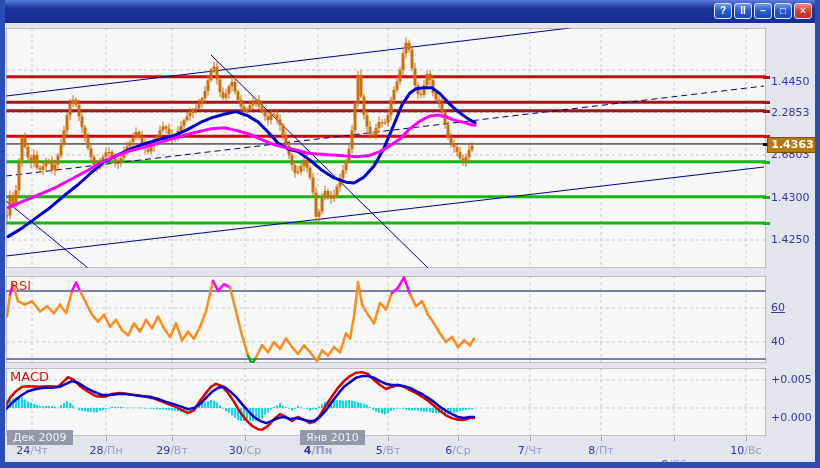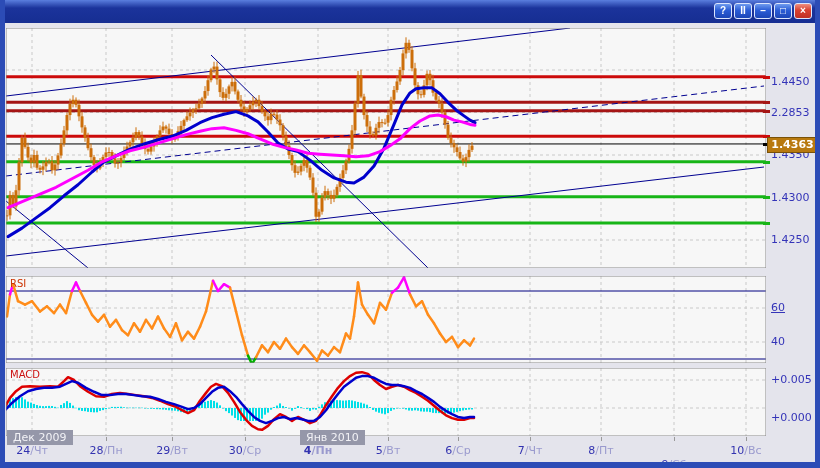--- a/index.html
+++ b/index.html
@@ -12,21 +12,21 @@
   #title{position:absolute;left:10px;top:4px;color:#fff;font-size:13px;font-weight:bold;letter-spacing:.2px;}
   #winbtns{position:absolute;right:8px;top:3px;display:flex;gap:2px;z-index:41;}
   .wbtn{width:18px;height:16px;border-radius:3px;border:1px solid #dce6ff;color:#fff;
         font-size:10px;font-weight:bold;line-height:14px;text-align:center;cursor:pointer;
         background:linear-gradient(#6f9bee,#2a5cd6 45%,#1c46b8);padding:0;}
   .wbtn.close{background:linear-gradient(#f09080,#d84030 45%,#c03024);}
   .panel-svg{position:absolute;z-index:5;}
   .lbl{position:absolute;font-size:11px;white-space:nowrap;z-index:20;}
   .price-lbl{color:#3434b8;}
   .legend{position:absolute;left:12px;top:30px;font-size:11px;z-index:22;}
-  .ind-lbl{font-size:10px;z-index:22;}
+  .ind-lbl{font-size:13px;z-index:22;}
   #price-badge{position:absolute;left:767px;width:49px;height:14px;background:#b8790f;
                border:1px solid #7a5208;color:#fff;font-size:11px;font-weight:bold;
                text-align:center;line-height:13px;z-index:25;}
   .month-badge{position:absolute;height:15px;background:#9597a9;color:#f2f2f6;font-size:11px;
                padding:0 6px;line-height:15px;z-index:30;}
   .tlabel{position:absolute;font-size:11px;z-index:20;transform:translateX(-50%);}
   .tlabel .num{color:#3333b0;}
   .tlabel .day{color:#9a9ace;}
 </style>
 </head>
@@ -666,21 +666,21 @@
       <rect x="6" y="368" width="760" height="68" fill="none" stroke="#888888"></rect>
     </svg>
 
 
   <div class="lbl ind-lbl" style="left:10px;top:278px;color:#cc3300">RSI</div>
   <div class="lbl ind-lbl" style="left:10px;top:369px;color:#cc1111">MACD</div>
 
   <div id="price-axis">
       <div class="lbl price-lbl" style="left: 771px; top: 75px;">1.4450</div>
       <div class="lbl price-lbl" style="left: 771px; top: 105.5px;">2.2853</div>
-      <div class="lbl price-lbl" style="left: 771px; top: 148px;">1.4350</div>
+      <div class="lbl price-lbl" style="left: 771px; top: 148px;">2.6803</div>
       <div class="lbl price-lbl" style="left: 771px; top: 190.5px;">1.4300</div>
       <div class="lbl price-lbl" style="left: 771px; top: 233px;">1.4250</div>
       <div class="lbl price-lbl" style="left: 771px; top: 301px; text-decoration: underline;">60</div>
       <div class="lbl price-lbl" style="left: 771px; top: 335px;">40</div>
       <div class="lbl price-lbl" style="left: 771px; top: 373px;">+0.005</div>
       <div class="lbl price-lbl" style="left: 771px; top: 401px; margin-top: 10px;">+0.000</div>
       <div style="position: absolute; left: 763px; width: 7px; height: 3px; z-index: 21; background: rgb(204, 10, 10); top: 75.8px;"></div>
       <div style="position: absolute; left: 763px; width: 7px; height: 3px; z-index: 21; background: rgb(165, 21, 21); top: 101.3px;"></div>
       <div style="position: absolute; left: 763px; width: 7px; height: 3px; z-index: 21; background: rgb(165, 21, 21); top: 109.8px;"></div>
       <div style="position: absolute; left: 763px; width: 7px; height: 3px; z-index: 21; background: rgb(204, 10, 10); top: 135.3px;"></div>

